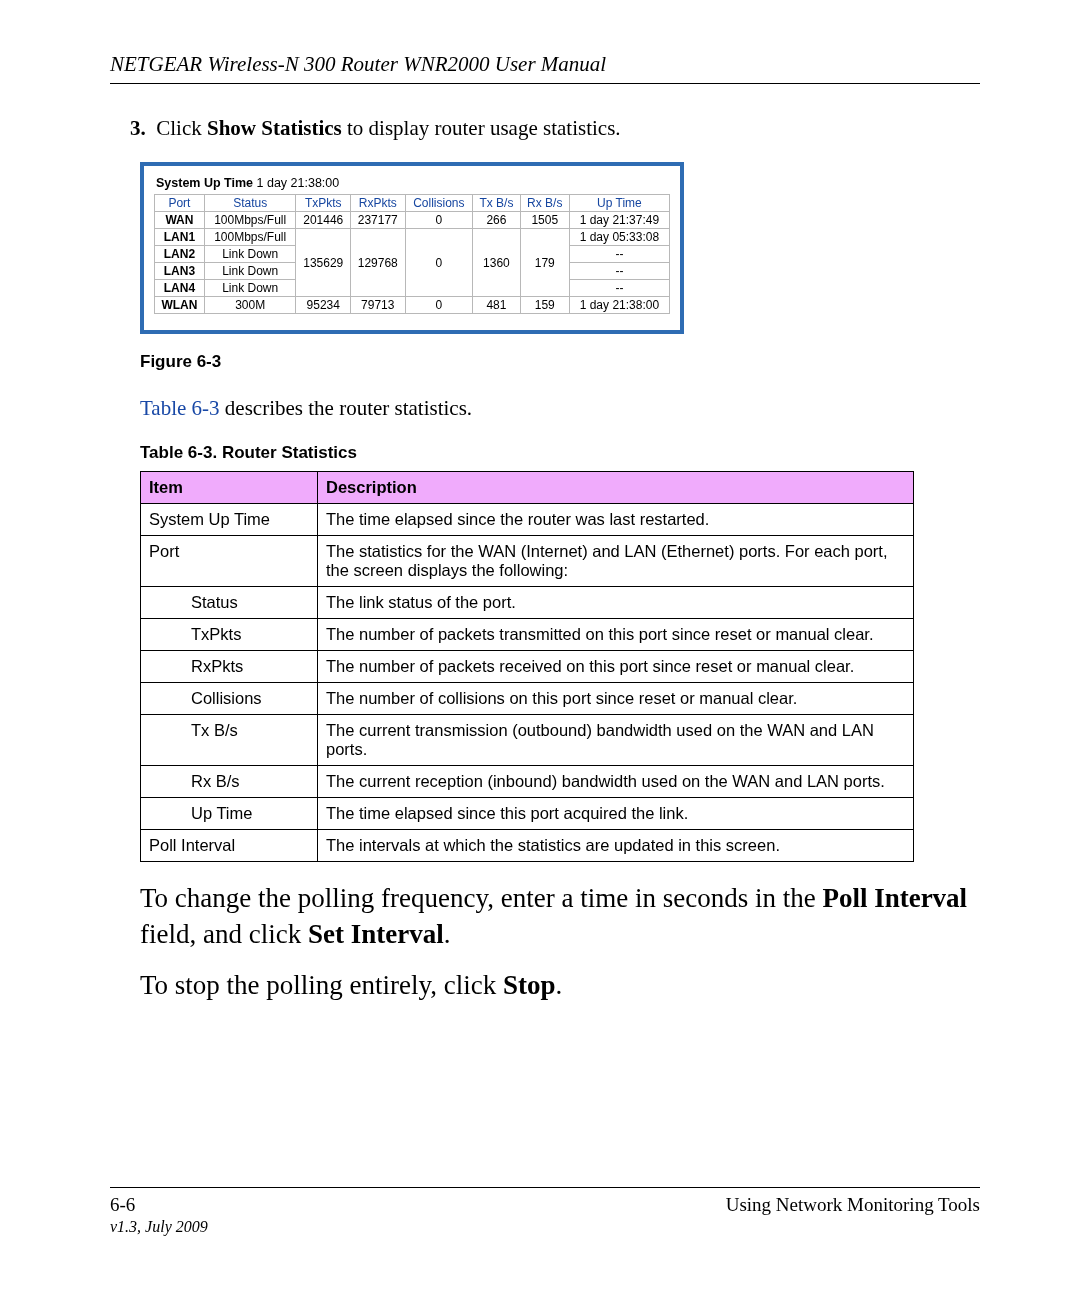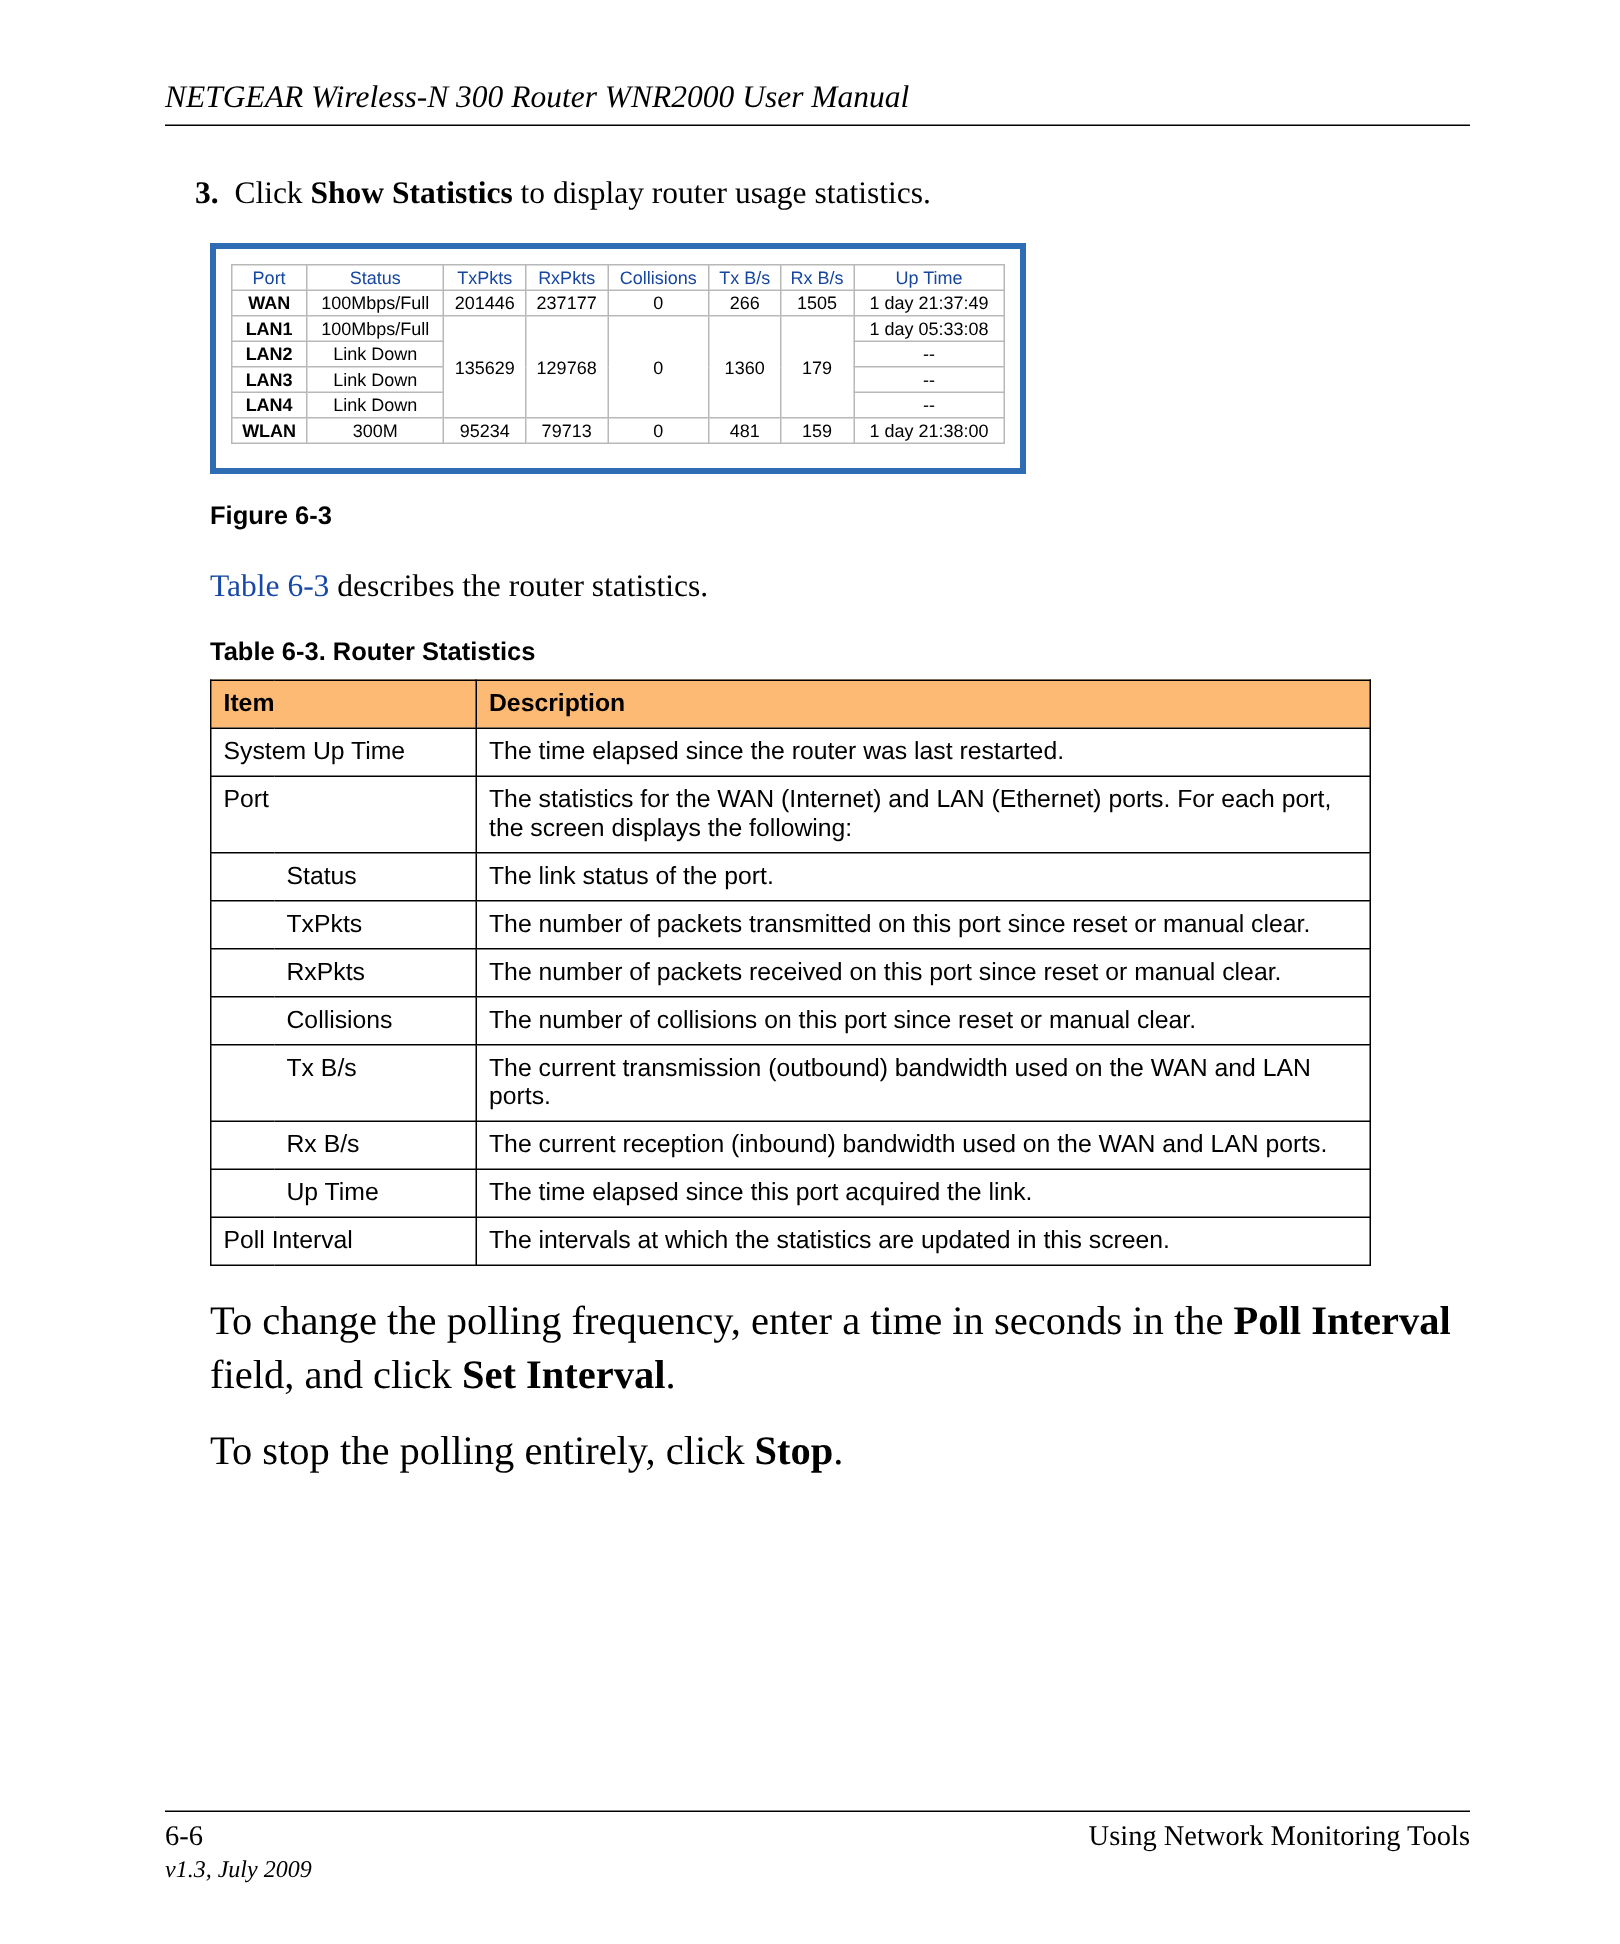--- a/index.html
+++ b/index.html
@@ -86,48 +86,52 @@
 
   
   table.desc{
     border-collapse:collapse;
     width:774px;margin-left:30px;
     font-family:Arial,Helvetica,sans-serif;font-size:16.5px;
   }
   table.desc td{
     border:1px solid #000;padding:6px 8px;vertical-align:top;
   }
-  table.desc tr.head td{font-weight:bold;background:#fdba74;}
+  table.desc tr.head td{font-weight:bold;background:#f0abfc;}
   table.desc td.indent1{border-right:none;width:26px;}
   table.desc td.sub{border-left:none;width:118px;}
   table.desc td.itemspan{width:152px;}
 
   .postpara{font-size:27px;margin:18px 0 14px 30px;line-height:1.35;}
   .postpara .b{font-weight:bold;}
 
   
   .footerwrap{
-    position:absolute;left:110px;right:100px;bottom:40px;font-family:Liberation Serif, serif;
+    position:absolute;left:110px;right:100px;bottom:60px;font-family:Liberation Serif, serif;
   }
   .footline{border-top:1.3px solid #000;padding-top:6px;display:flex;justify-content:space-between;font-size:19px;}
   .ver{font-style:italic;text-align:left;font-size:16px;margin-top:2px;}
 </style>
 </head>
 <body>
 
 <div class="page">
   <div class="running-head">NETGEAR Wireless-N 300 Router WNR2000 User Manual</div>
 
   <p class="step">
     <span class="num">3.</span>&nbsp;
     <span>Click </span><span class="b">Show Statistics</span><span> to display router usage statistics.</span>
   </p>
 
   <div class="shot">
     <div class="inner">
+      <div class="sysline">
+        <span class="lbl">System Up Time</span>
+        <span>1 day 21:38:00</span>
+      </div>
       <table class="stats">
         <tbody>
             <tr>
           <th>Port</th>
           <th>Status</th>
           <th>TxPkts</th>
           <th>RxPkts</th>
           <th>Collisions</th>
           <th>Tx B/s</th>
           <th>Rx B/s</th>

